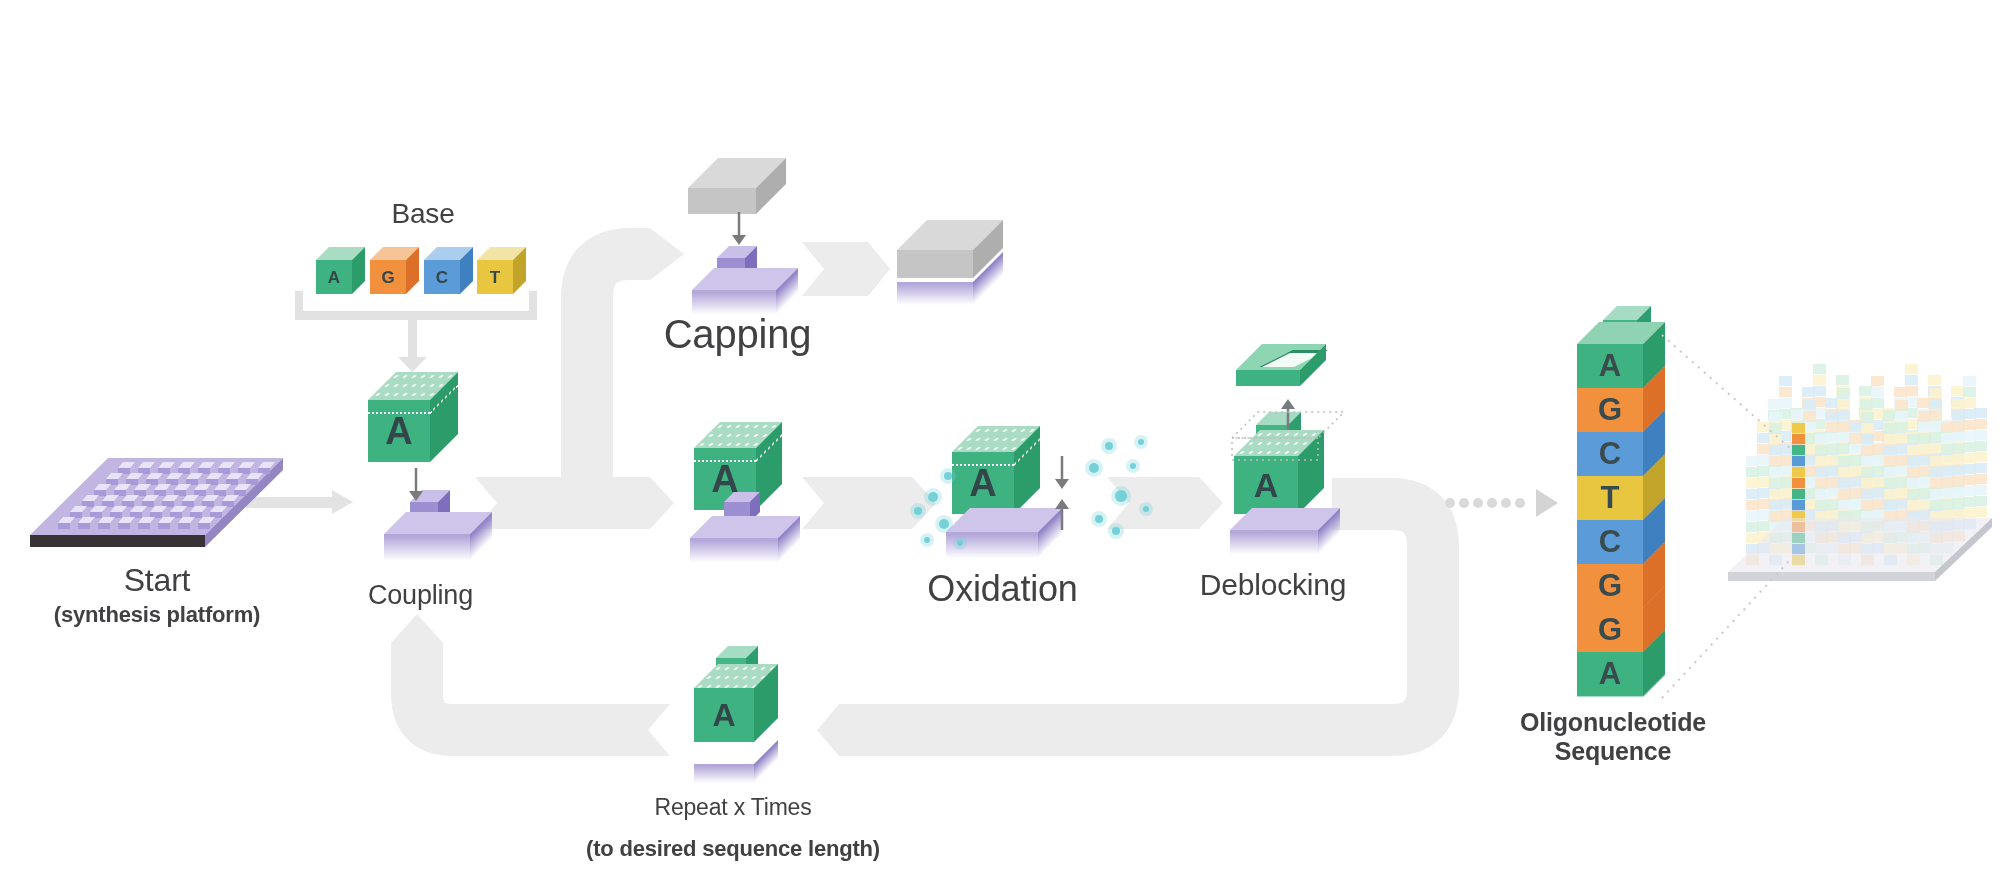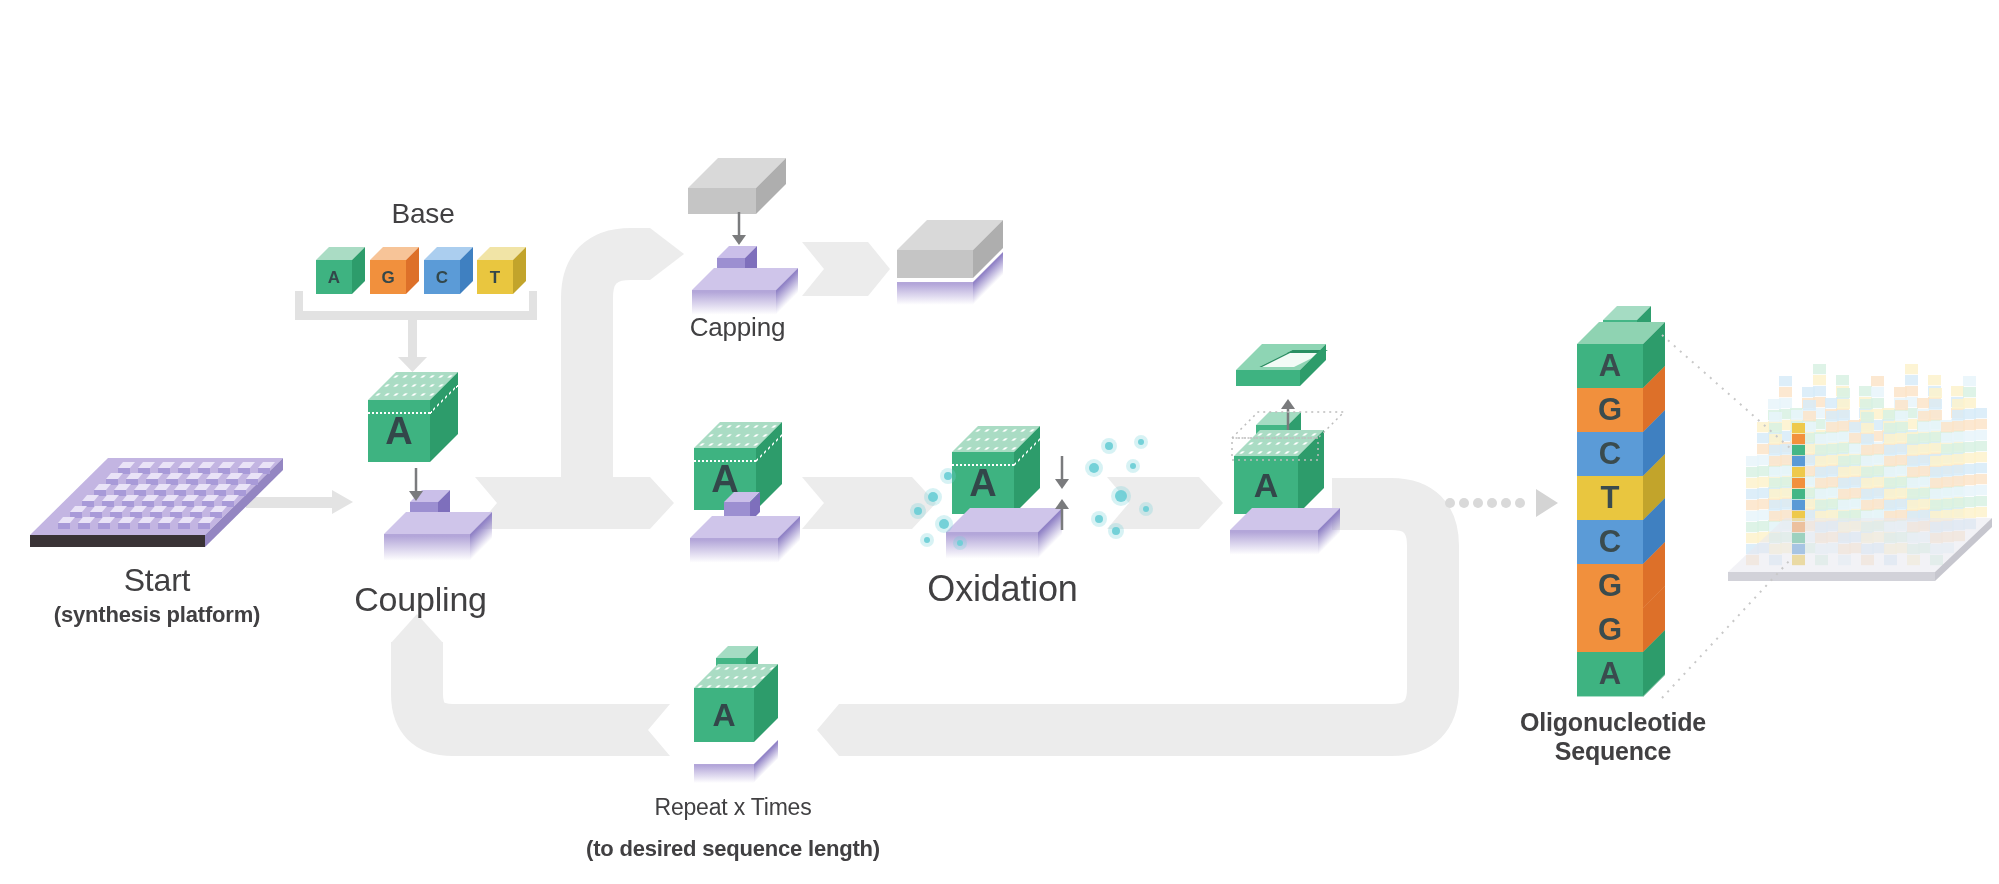--- a/index.html
+++ b/index.html
@@ -722,23 +722,24 @@
         </g>
       <polygon points="1728,572 1935,572 1992,518 1785,518" fill="#e8e8ee" opacity="0.55"></polygon>
       <rect x="1728" y="572" width="207" height="9" fill="#d2d2d9"></rect>
       <polygon points="1935,572 1992,518 1992,527 1935,581" fill="#c6c6ce"></polygon>
     </g>
   </svg>
 
   <div class="lbl big" style="left:363px;top:198px;width:120px;font-size:28px;">Base</div>
   <div class="lbl big" style="left:32px;top:562px;width:250px;font-size:32px;">Start</div>
   <div class="lbl" style="left:12px;top:602px;width:290px;font-size:22px;font-weight:700;">(synthesis platform)</div>
-  <div class="lbl big" style="left:328px;top:580px;width:185px;font-size:34px;">Coupling</div>
-  <div class="lbl big" style="left:650px;top:312px;width:175px;font-size:26px;">Capping</div>
+  <div class="lbl big" style="left:328px;top:580px;width:185px;font-size:27px;">Coupling</div>
+  <div class="lbl big" style="left:650px;top:312px;width:175px;font-size:40px;">Capping</div>
   <div class="lbl big" style="left:905px;top:568px;width:195px;font-size:36px;">Oxidation</div>
+  <div class="lbl big" style="left:1168px;top:568px;width:210px;font-size:30px;">Deblocking</div>
   <div class="lbl big" style="left:588px;top:794px;width:290px;font-size:23px;">Repeat x Times</div>
   <div class="lbl" style="left:553px;top:836px;width:360px;font-size:22px;font-weight:700;">(to desired sequence length)</div>
   <div class="lbl" style="left:1518px;top:708px;width:190px;font-size:25px;font-weight:700;">
     <div>Oligonucleotide</div>
     <div>Sequence</div>
   </div>
 
   <div id="cubes-root">
       <div class="c3d" style="left: 316px; top: 247px; width: 49px; height: 47px;">
         <div class="t" style="left: 0px; top: 0px; width: 36px; height: 13px; background-color: rgb(170, 220, 196);"></div>

